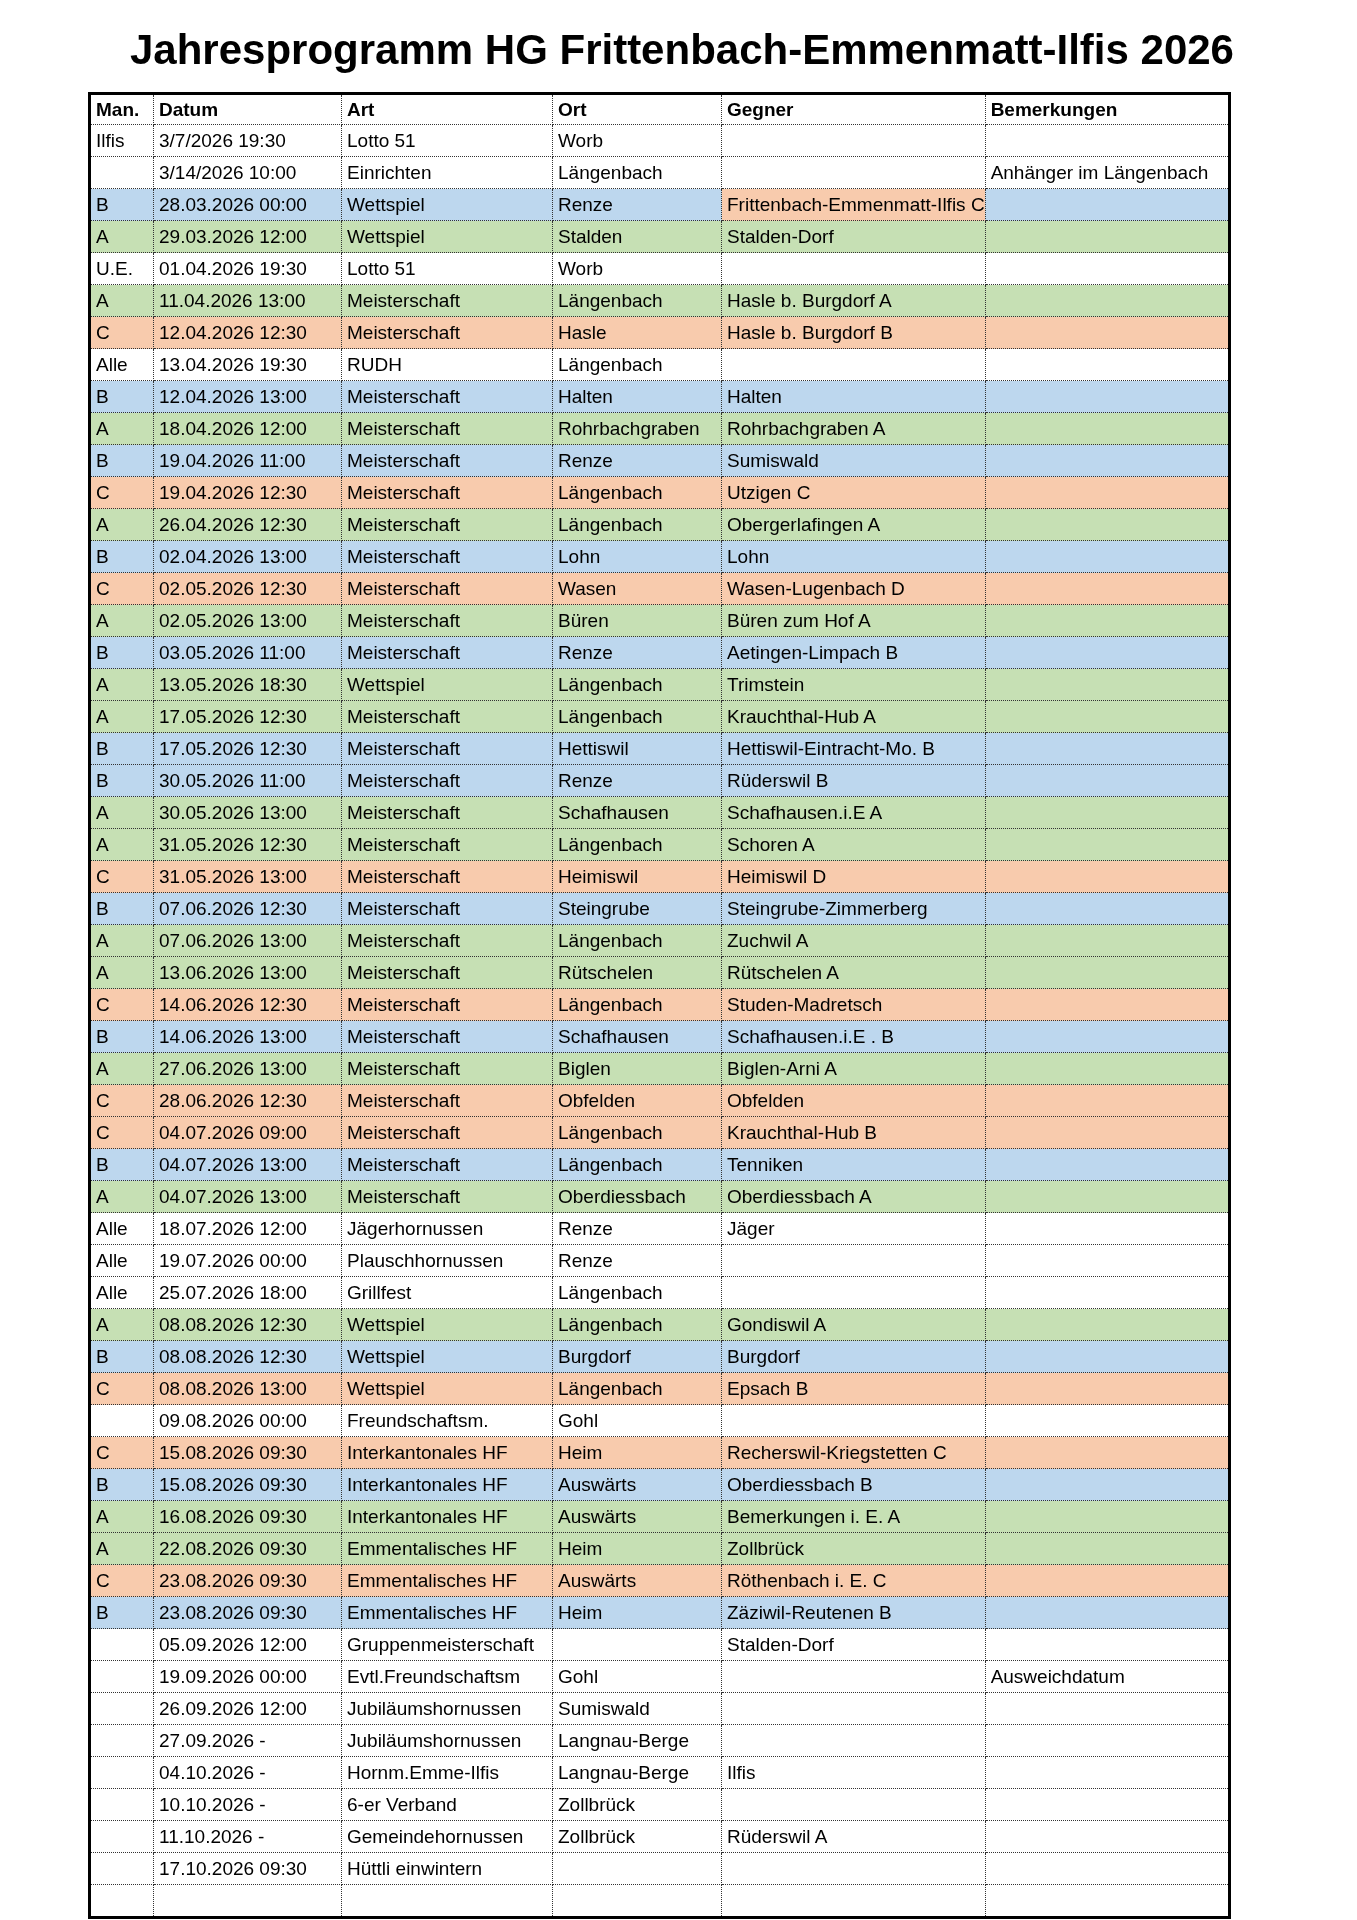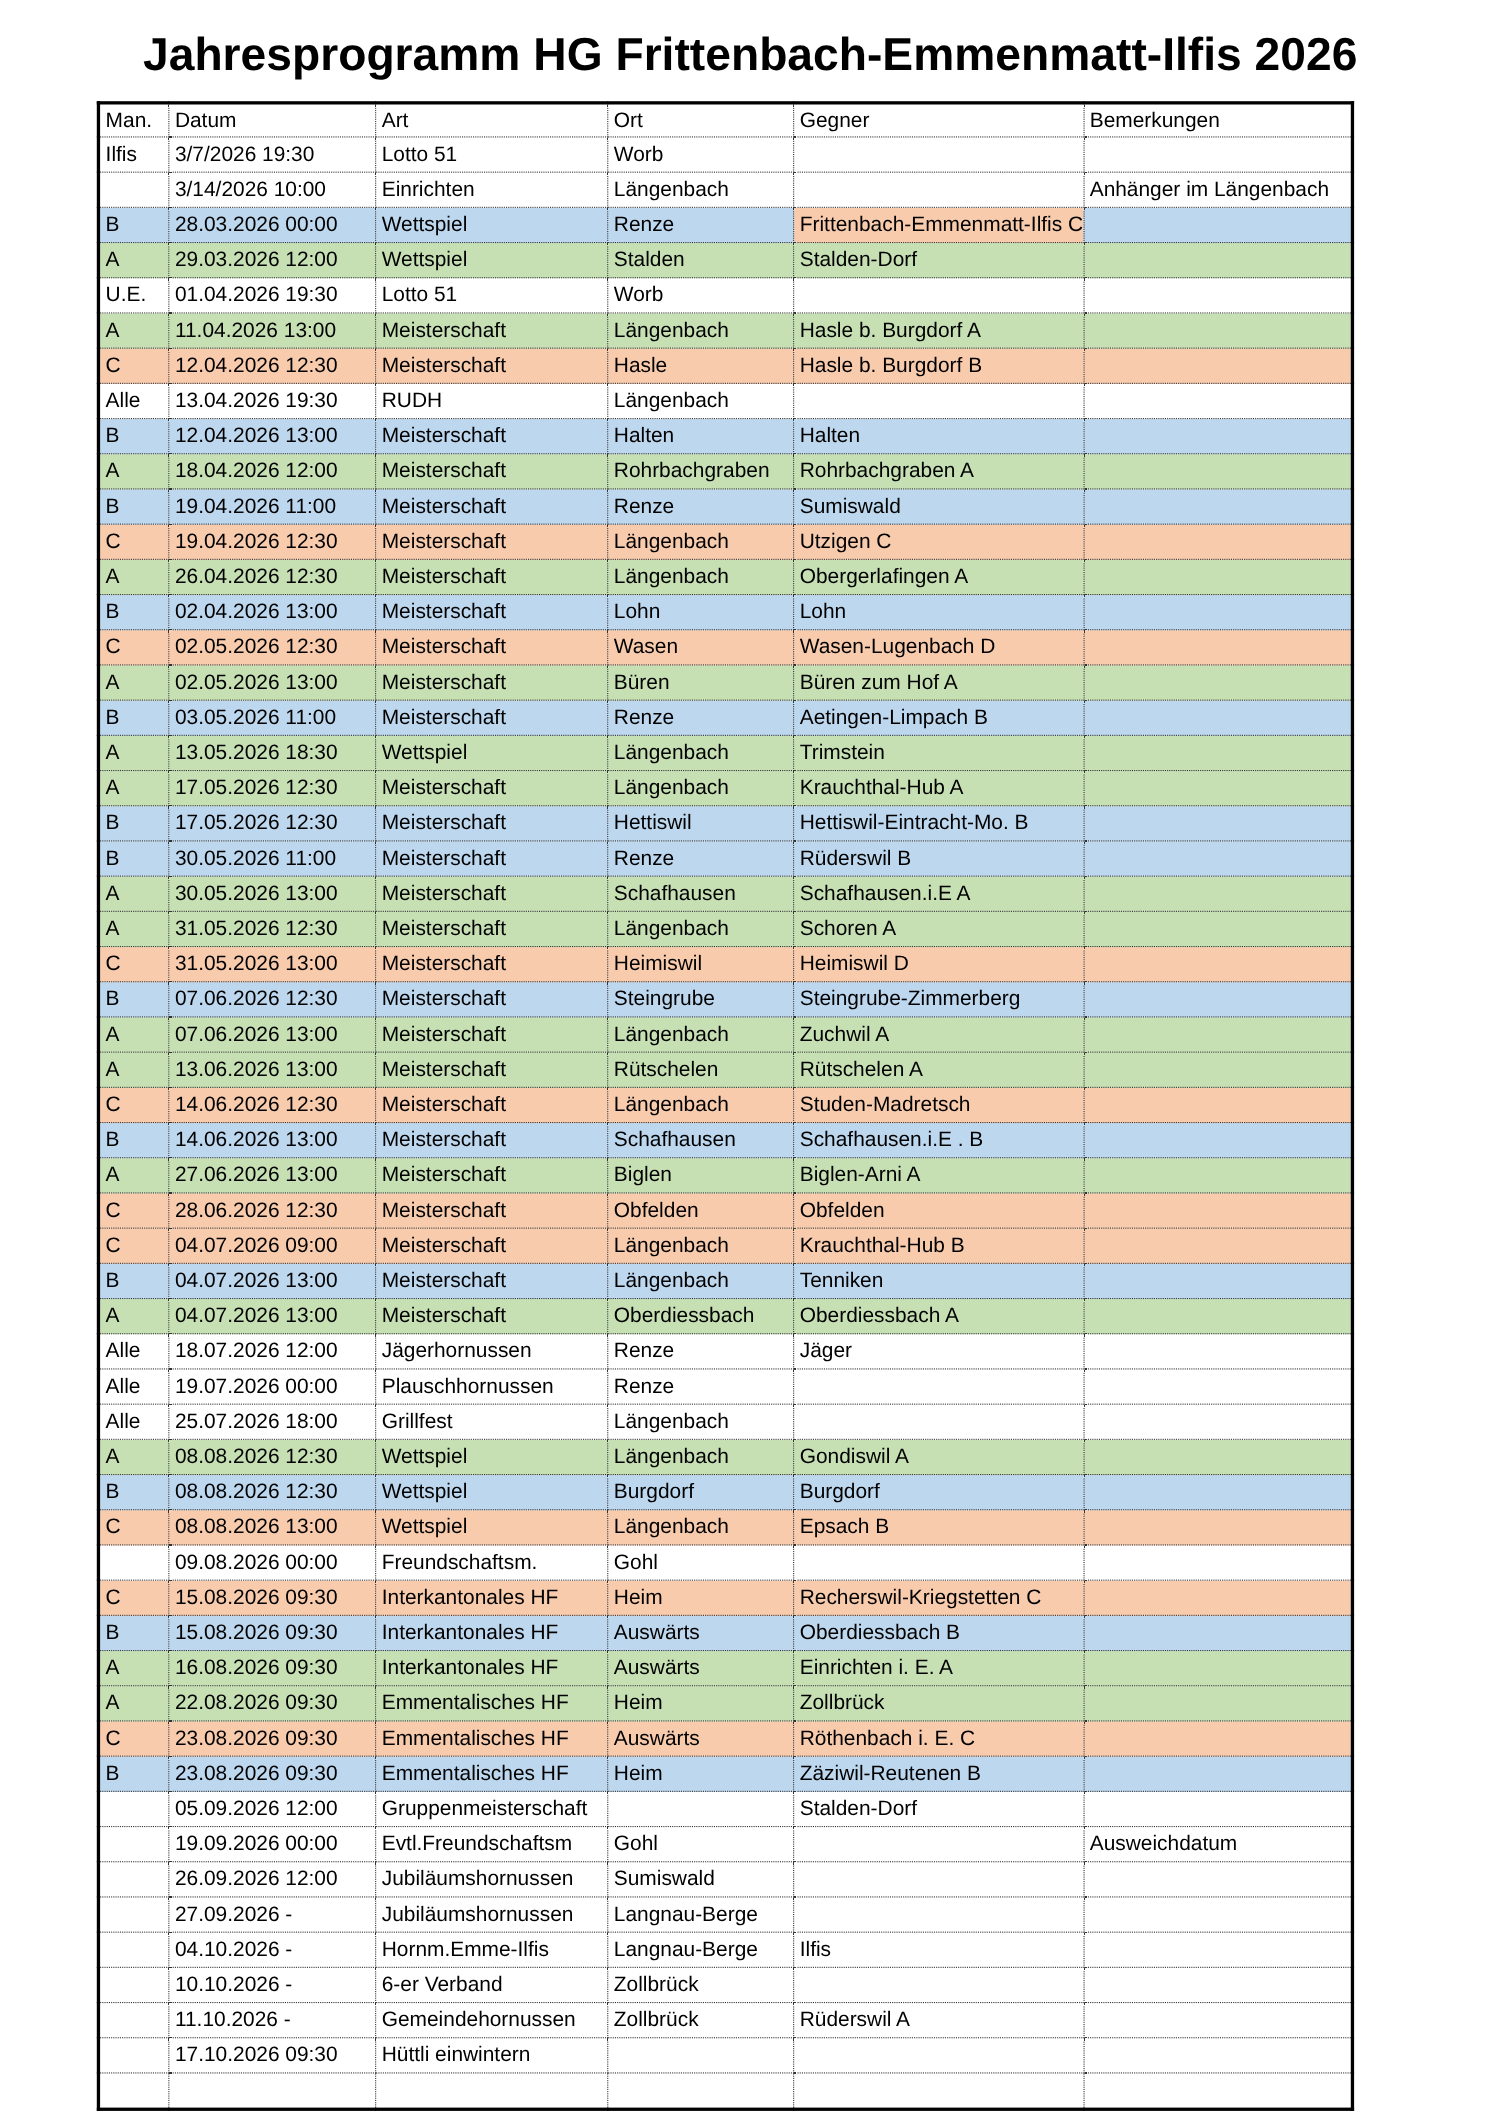--- a/index.html
+++ b/index.html
@@ -23,21 +23,21 @@
   col.c-ort{width:169px}
   col.c-gegner{width:260px}
   col.c-bem{width:244px}
   th,td{
     border:1px dotted #333;
     padding:0 0 0 5px;
     font-size:19px;line-height:20px;
     text-align:left;vertical-align:middle;
     overflow:visible;
   }
-  th{height:29px;font-weight:normal;}
+  th{height:29px;font-weight:bold;}
   td{height:31px;font-weight:normal;}
   td span, th span{white-space:nowrap;display:inline-block;}
   tr.row-A td{background:var(--c-A);}
   tr.row-B td{background:var(--c-B);}
   tr.row-C td{background:var(--c-C);}
   tr.row-W td{background:var(--c-W);}
   td.ovr-C{background:var(--c-C) !important;text-align:right;}
 </style>
 </head>
 <body>
@@ -406,21 +406,21 @@
         <td><span>Interkantonales HF</span></td>
         <td><span>Auswärts</span></td>
         <td><span>Oberdiessbach B</span></td>
         <td><span></span></td>
       </tr>
       <tr class="row-A">
         <td><span>A</span></td>
         <td><span>16.08.2026 09:30</span></td>
         <td><span>Interkantonales HF</span></td>
         <td><span>Auswärts</span></td>
-        <td><span>Einrichten i. E. A</span></td>
+        <td><span>Bemerkungen i. E. A</span></td>
         <td><span></span></td>
       </tr>
       <tr class="row-A">
         <td><span>A</span></td>
         <td><span>22.08.2026 09:30</span></td>
         <td><span>Emmentalisches HF</span></td>
         <td><span>Heim</span></td>
         <td><span>Zollbrück</span></td>
         <td><span></span></td>
       </tr>

